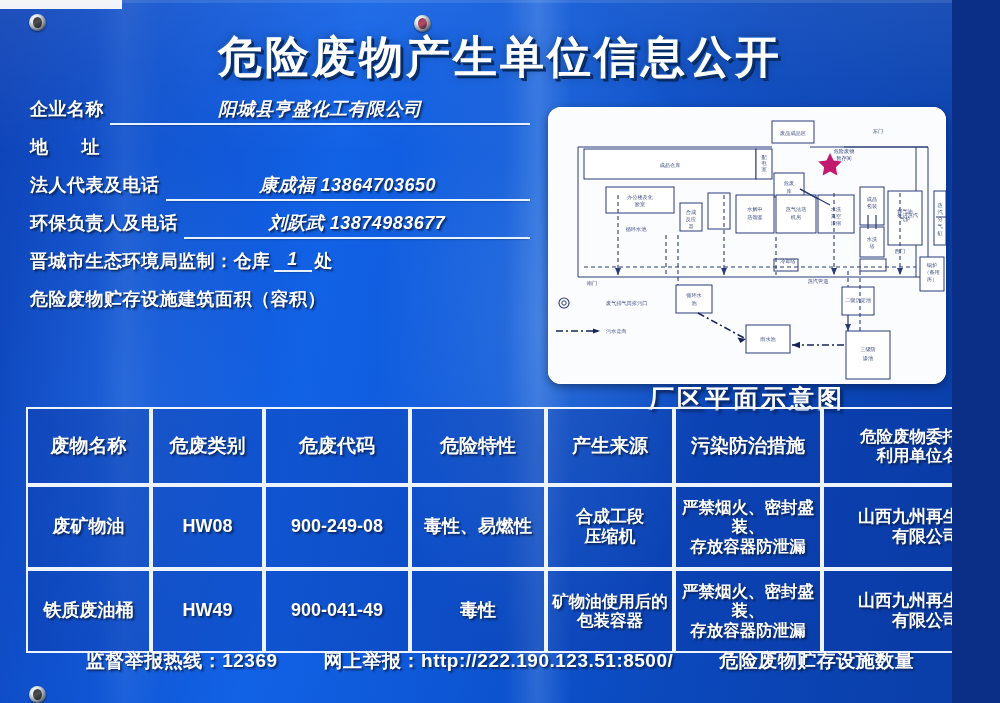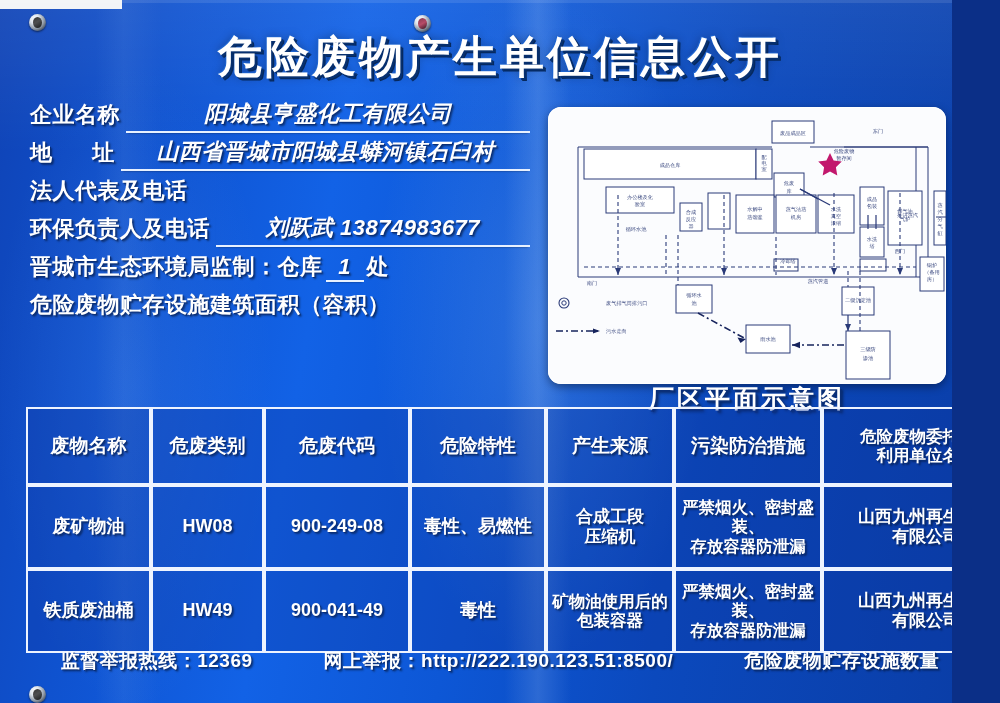--- a/index.html
+++ b/index.html
@@ -48,23 +48,23 @@
     font-size:44px;font-weight:bold;letter-spacing:3px;color:#ffffff;
     text-shadow:
       2px 2px 0 #07306f, 3px 3px 0 #06285c, -1px -1px 0 #1d63cf,
       0 0 10px rgba(0,0,0,.35);
     font-family:"Liberation Sans","DejaVu Sans",sans-serif;
   }
 
   
   .info{position:absolute;left:30px;top:97px;width:500px;color:#fff;}
   .row{
-    display:flex;align-items:center;
+    display:flex;align-items:flex-start;
     height:38px;
-    font-size:22px;font-weight:bold;letter-spacing:.5px;
+    font-size:18px;font-weight:bold;letter-spacing:.5px;
     text-shadow:1px 1px 0 #0a2f78, 2px 2px 2px rgba(0,0,0,.45);
   }
   .lab{white-space:pre;flex:0 0 auto;padding-bottom:3px;}
   .val{
     flex:1 1 auto;border-bottom:2px solid #e8f1ff;
     text-align:center;padding-bottom:2px;margin-left:6px;
     box-shadow:0 2px 2px -2px rgba(0,0,0,.5);
     font-style:italic;
   }
   .val.narrow{flex:0 0 auto;min-width:26px;padding:0 6px;margin:0 3px;}
@@ -100,21 +100,21 @@
   .tbl th{height:62px;font-size:19px;}
   .tbl td{height:68px;font-size:18px;}
   .tbl th.small,.tbl td.small{font-size:16.5px;}
   .tbl td.mid{font-size:17px;}
   .c0{width:117px;} .c1{width:105px;} .c2{width:138px;}
   .c3{width:128px;font-family:Liberation Serif, serif;} .c4{width:120px;} .c5{width:140px;} .c6{width:200px;}
 
   
   .footer{
     position:absolute;left:0;top:648px;width:1000px;
-    display:flex;justify-content:center;align-items:baseline;gap:71px;
+    display:flex;justify-content:center;align-items:baseline;gap:46px;
     color:#fff;font-size:19px;font-weight:bold;letter-spacing:.5px;
     text-shadow:1px 1px 0 #0a2f78, 2px 2px 2px rgba(0,0,0,.45);
   }
   
   .dx{font-family:"Liberation Sans","DejaVu Sans",sans-serif;fill:#1a2b6b;}
 </style>
 </head>
 <body>
 
 <div id="board">
@@ -139,25 +139,25 @@
 
   <div class="info">
 
     <div class="row">
       <span class="lab">企业名称</span>
       <span class="val">阳城县亨盛化工有限公司</span>
     </div>
 
     <div class="row">
       <span class="lab">地      址</span>
-      <span class="val">山西省晋城市阳城县蟒河镇石臼村</span>
     </div>
 
     <div class="row">
       <span class="lab">法人代表及电话</span>
+      <span class="val">康成福 13864703650</span>
     </div>
 
     <div class="row">
       <span class="lab">环保负责人及电话</span>
       <span class="val">刘跃武 13874983677</span>
     </div>
 
 
     <div class="row">
       <span class="lab">晋城市生态环境局监制：仓库</span>

